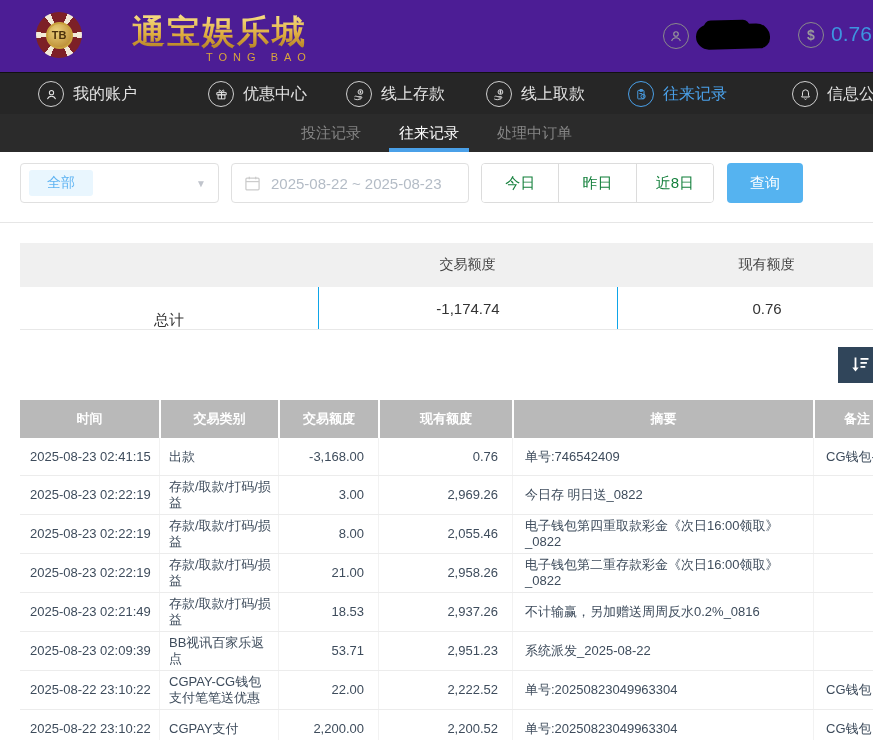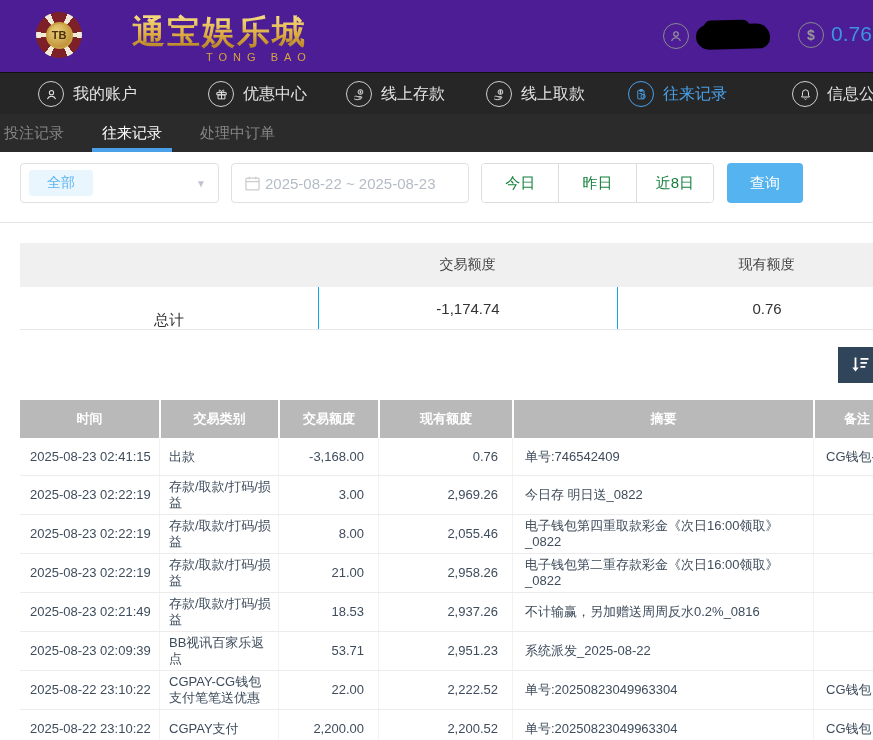--- a/index.html
+++ b/index.html
@@ -42,32 +42,32 @@
   .balance{position:absolute;left:831px;top:22px;font-size:21px;color:var(--balance-text);white-space:nowrap;}
   
   .mainnav{position:absolute;left:0;top:72px;width:100%;height:42px;background:#262626;border-top:1px solid #111;}
   .nav-item{position:absolute;top:0;height:42px;display:flex;align-items:center;gap:9px;color:#e2e2e2;
     font-size:16px;cursor:pointer;white-space:nowrap;}
   .nav-item .icon-circle{border-color:#cfcfcf;color:#e2e2e2;}
   .nav-item.active{color:var(--accent);}
   .nav-item.active .icon-circle{border-color:var(--accent);color:var(--accent);}
   
   .tabbar{position:absolute;left:0;top:114px;width:100%;height:38px;background:#2b2b2b;
-    display:flex;gap:30px;}
+    display:flex;justify-content:center;gap:30px;}
   .tab{position:relative;height:38px;display:flex;align-items:center;font-size:15px;color:#858585;cursor:pointer;padding:0 4px;}
   .tab.active{color:#fff;}
   .tab.active:after{content:"";position:absolute;left:-6px;right:-6px;bottom:0;height:4px;background:var(--accent);}
   
   .filters{position:absolute;left:0;top:152px;width:100%;height:71px;background:#fff;}
   .select-box{position:absolute;left:20px;top:11px;width:199px;height:40px;border:1px solid #e0e0e0;border-radius:4px;
     display:flex;align-items:center;padding:0 12px 0 8px;cursor:pointer;}
   .select-tag{background:#e9f6fe;color:#5eb3f2;font-size:14px;padding:4px 18px;border-radius:3px;}
   .select-caret{margin-left:auto;font-size:10px;color:#c0c4cc;}
   .date-box{position:absolute;left:231px;top:11px;width:238px;height:40px;border:1px solid #e0e0e0;border-radius:4px;
-    display:flex;align-items:center;gap:4px;padding:0 12px;cursor:pointer;}
+    display:flex;align-items:center;gap:10px;padding:0 12px;cursor:pointer;}
   .date-text{color:#b4bcc6;font-size:15px;white-space:nowrap;}
   .btn-group{position:absolute;left:481px;top:11px;width:233px;height:40px;border:1px solid #dcdcdc;border-radius:4px;
     display:flex;overflow:hidden;}
   .quick-btn{flex:1;display:flex;align-items:center;justify-content:center;font-size:15px;color:#15803d;
     background:#fff;cursor:pointer;border-left:1px solid #dcdcdc;}
   .quick-btn:first-child{border-left:none;}
   .query-btn{position:absolute;left:727px;top:11px;width:76px;height:40px;background:var(--query-button);
     border:none;border-radius:4px;color:#fff;font-size:15px;display:flex;align-items:center;justify-content:center;cursor:pointer;}
   .divider{position:absolute;left:0;top:222px;width:100%;height:1px;background:#e6e6e6;}
   

